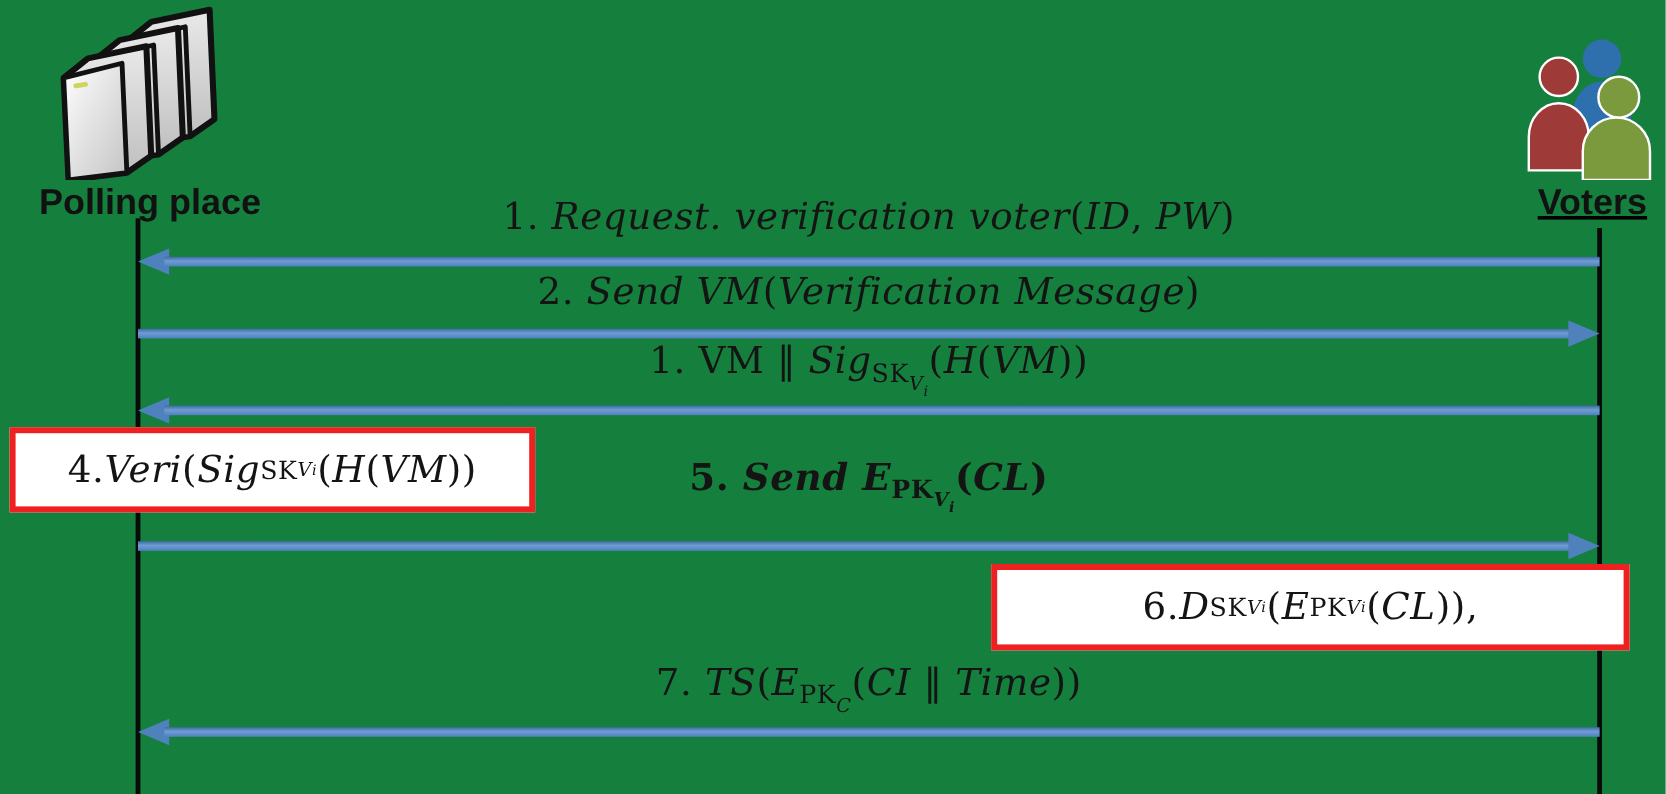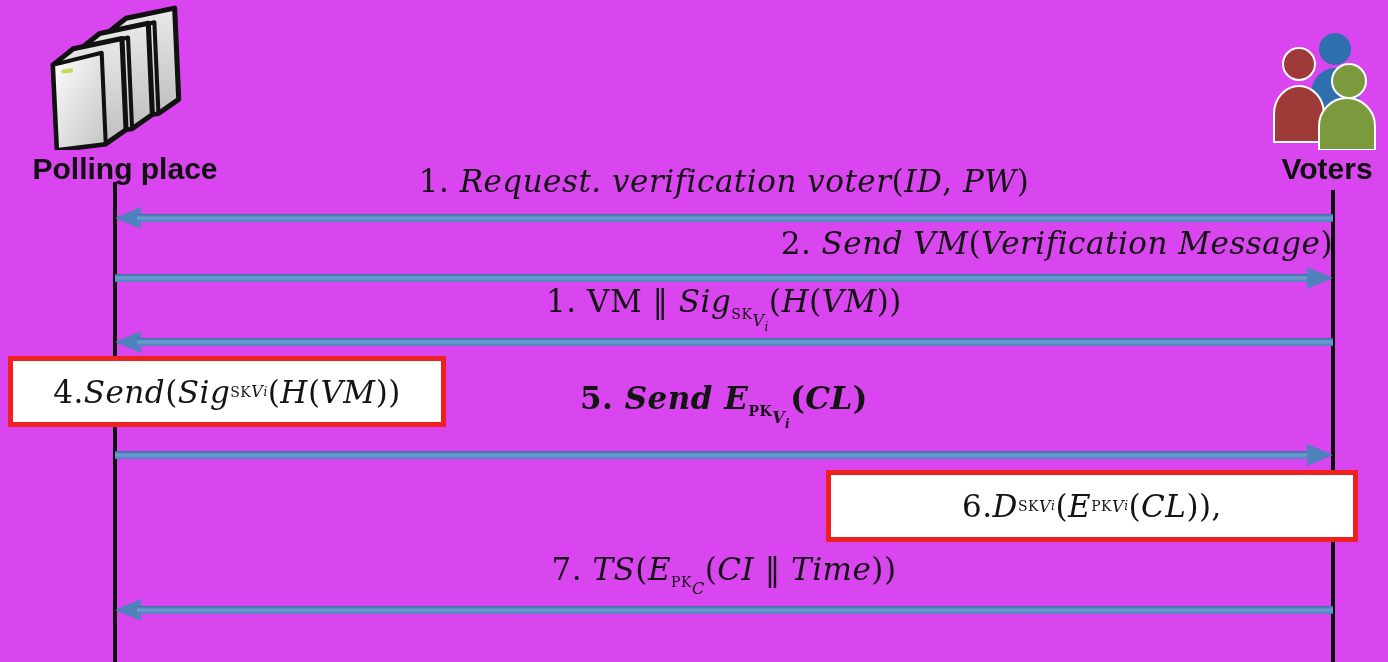--- a/index.html
+++ b/index.html
@@ -1,48 +1,48 @@
 <!DOCTYPE html>
 <html style="--arrow: #4f81bd; --box: #ee2020; --lifeline: #0a0a0a; --personRed: #9e3a38; --personBlue: #2e6fad; --personGreen: #7a9a3d; --serverLight: #f2f2f2; --serverDark: #c9c9c9;"><head>
 <meta charset="utf-8">
 <style>
   * { margin:0; padding:0; box-sizing:border-box; }
   body { font-family:"Liberation Sans", sans-serif; background:#fff; }
   .stage {
-    position:relative; width:1388px; height:662px; background:#d946ef; overflow:hidden;
+    position:relative; width:1388px; height:662px; background:#15803d; overflow:hidden;
   }
 
   
   .actor { position:absolute; text-align:center; }
   .actor-left  { left:10px;  top:0;    width:230px; }
-  .actor-right { left:1266px; top:30px; width:122px; }
+  .actor-right { left:1266px; top:30px; width:122px;text-decoration:underline; }
   .actor svg { display:block; margin:0 auto; }
   .actor-label {
     font-family:"Liberation Sans", sans-serif; font-weight:bold;
     font-size:30px; color:#111; letter-spacing:0; margin-top:2px; white-space:nowrap;
   }
 
   
   .lifeline { position:absolute; width:4px; background:var(--lifeline,#0a0a0a); }
   .lifeline-left  { left:113px;  top:182px; height:480px; }
   .lifeline-right { left:1331px; top:190px; height:472px; }
 
   
   .msg {
     position:absolute; left:115px; width:1218px; text-align:center;
     font-family:"DejaVu Serif","Liberation Serif",serif; font-size:31px;
     color:#141414; letter-spacing:0.5px; white-space:nowrap;
   }
   .msg1 { top:163px; }
-  .msg2 { top:225px;text-align:right; }
+  .msg2 { top:225px; }
   .msg3 { top:283px; }
   .msg5 { top:380px;font-weight:bold; }
   .msg7 { top:551px; }
   .it   { font-style:italic; }
-  .sub1 { font-size:14px; vertical-align:-7px;  }
+  .sub1 { font-size:21px; vertical-align:-7px;  }
   .sub2 { font-size:16px; vertical-align:-14px; }
   .sub3 { font-size:12px; vertical-align:-19px; }
 
   
   .arrow { position:absolute; left:115px; width:1218px; height:22px; }
   .a1 { top:207px; } .a2 { top:267px; } .a3 { top:331px; } .a5 { top:444px; } .a7 { top:599px; }
   .arrow .shaft {
     position:absolute; top:7px; height:8px;
     background:linear-gradient(to bottom, #3c6ba2, #6f9cd4 45%, var(--arrow,#4f81bd));
   }
@@ -137,21 +137,21 @@
   </div>
 
   <div class="msg msg3"><span>1. VM ‖ </span><span class="it">Sig</span><span class="sub1">SK</span><span class="it sub2">V</span><span class="it sub3">i</span><span>(</span><span class="it">H</span><span>(</span><span class="it">VM</span><span>))</span></div>
   <div class="arrow dir-left a3">
     <span class="head"></span>
     <span class="shaft"></span>
   </div>
 
   <div class="action-box box4">
       <span>4. </span>
-      <span class="it">Send</span>
+      <span class="it">Veri</span>
       <span>(</span>
       <span class="it">Sig</span>
       <span class="sub1">SK</span>
       <span class="it sub2">V</span>
       <span class="it sub3">i</span>
       <span>(</span>
       <span class="it">H</span>
       <span>(</span>
       <span class="it">VM</span>
       <span>))</span>

